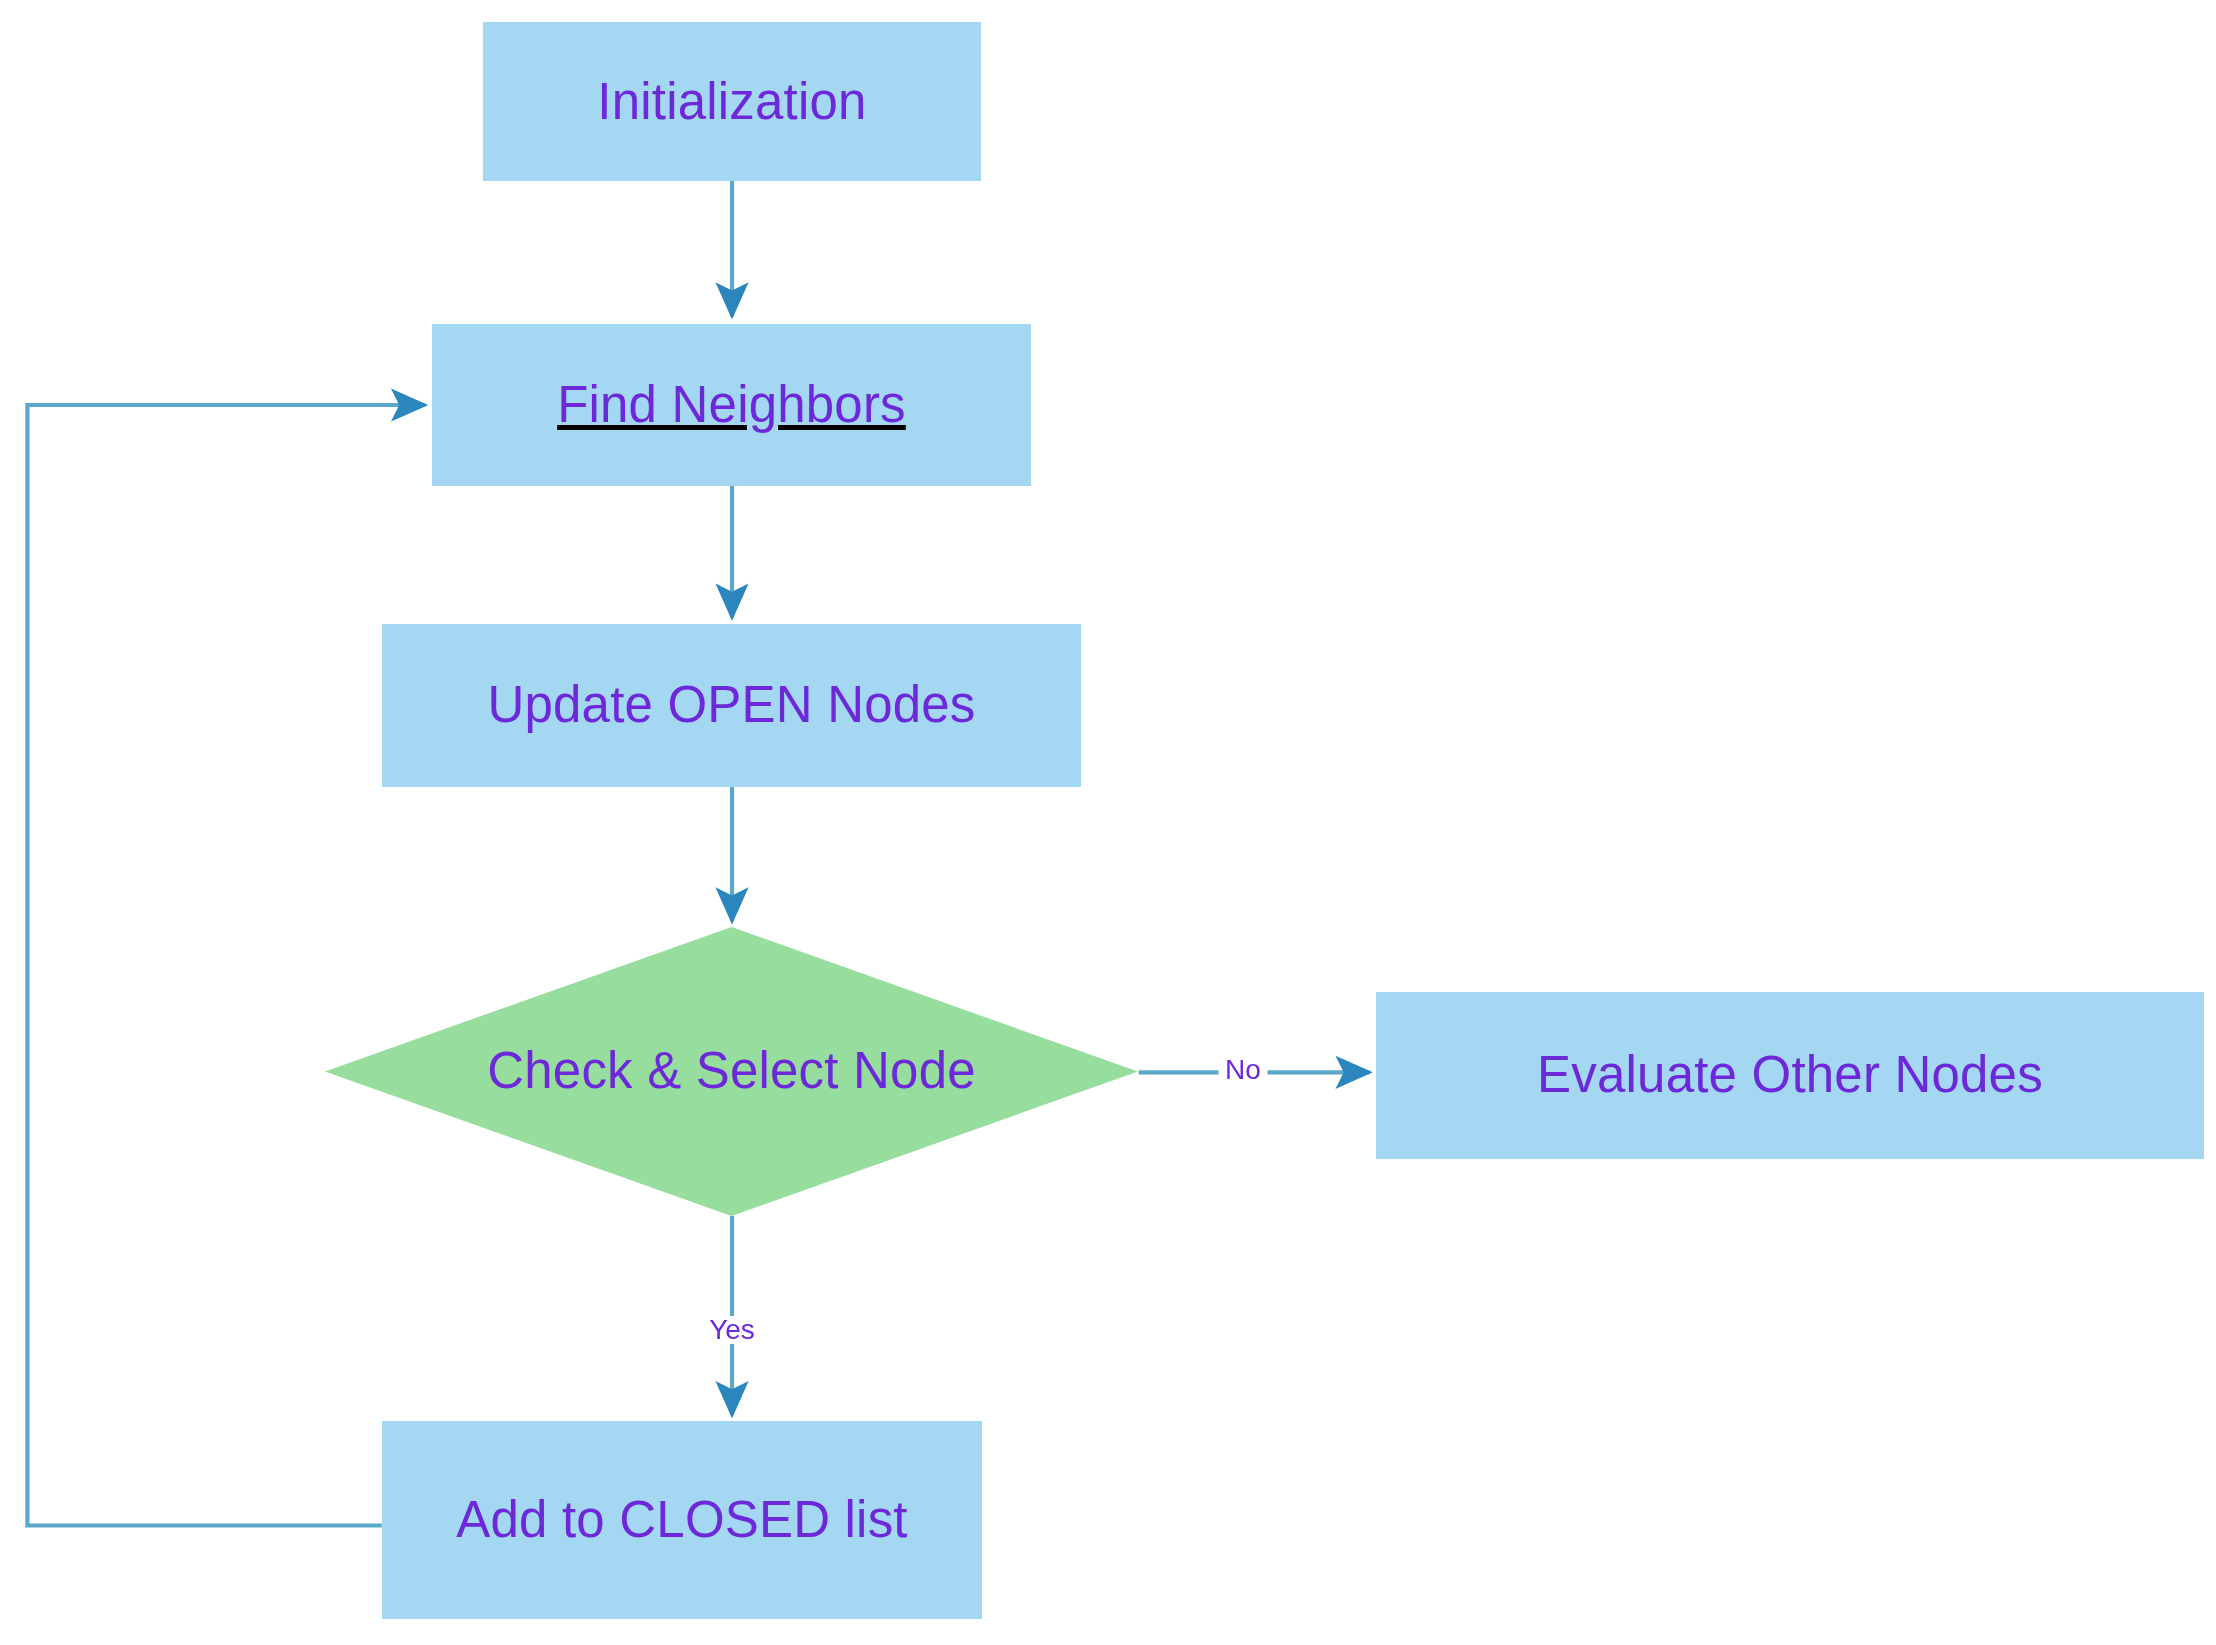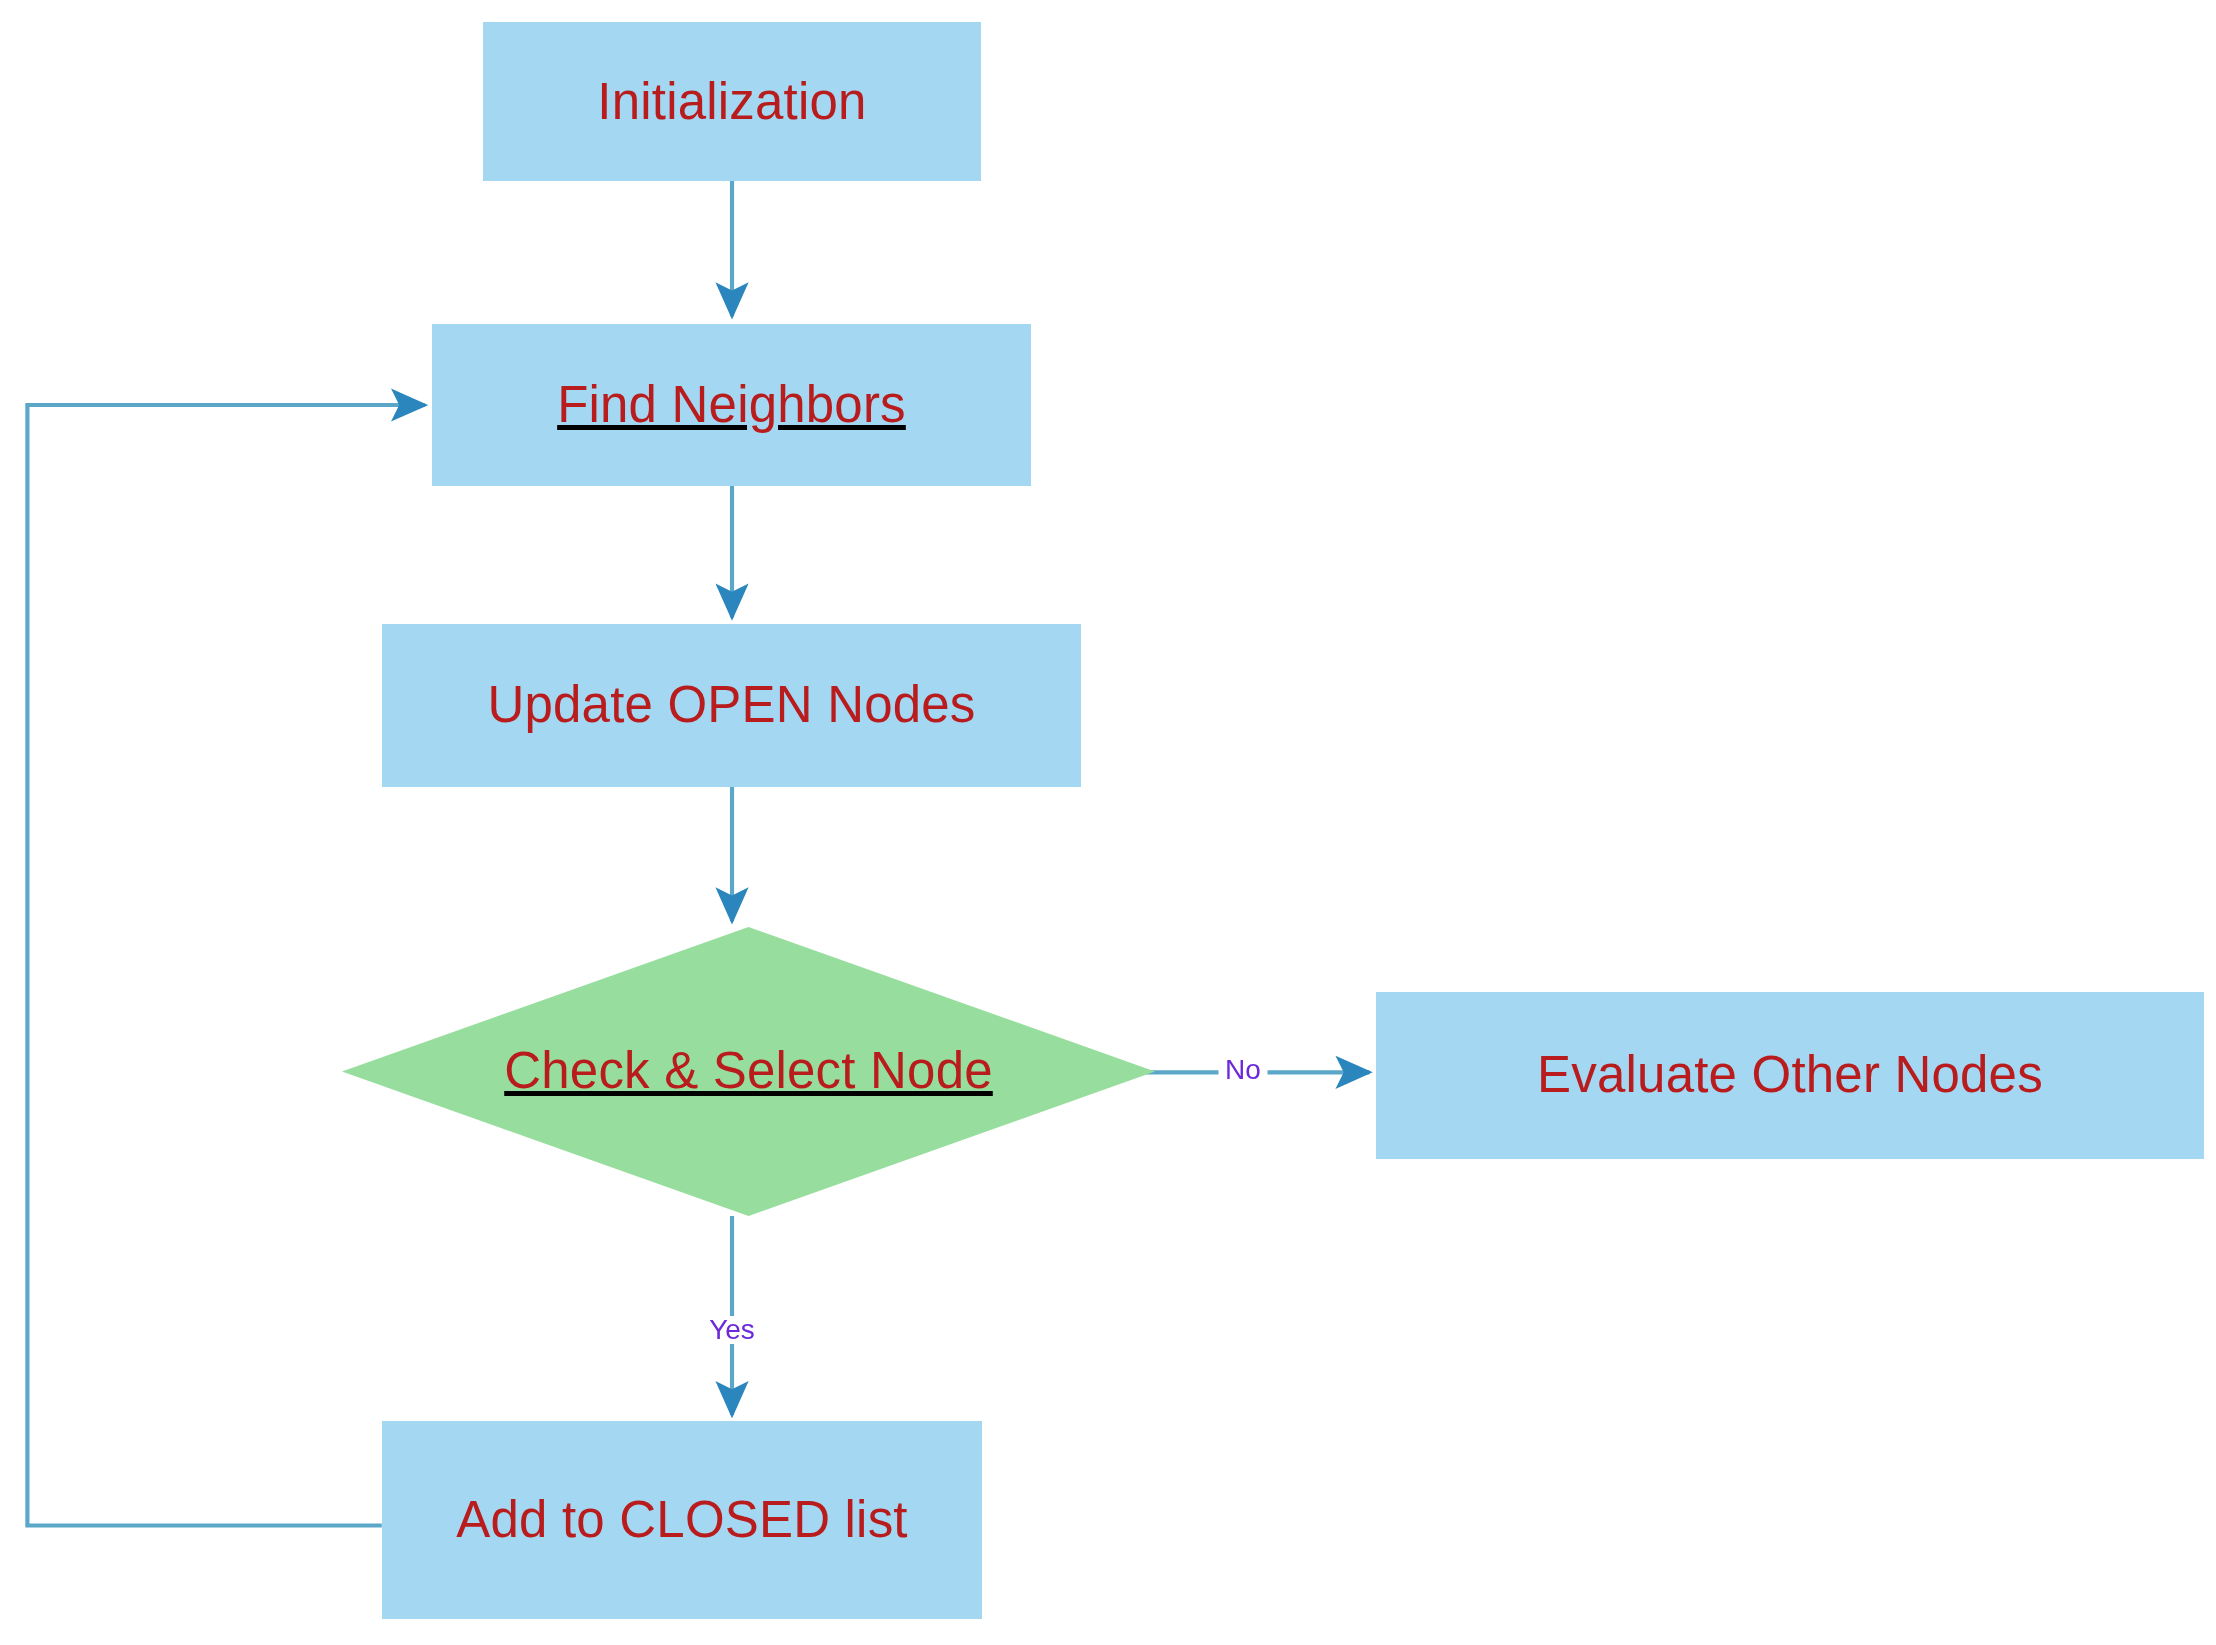--- a/index.html
+++ b/index.html
@@ -29,21 +29,21 @@
     display: flex;
     align-items: center;
     justify-content: center;
     box-sizing: border-box;
     text-align: center;
   }
   .node.process {
     background: #a3d7f2;
   }
   .node-label {
-    color: #b91c1c;
+    color: #6d28d9;
     font-weight: 400;
     letter-spacing: 0.2px;
     line-height: 1.1;
     white-space: nowrap;
     text-align: right;
   }
   .node.process .node-label {
     font-size: 51px;
   }
   .node.decision {
@@ -102,21 +102,21 @@
   </div>
 
   <div class="node process" style="left:432px; top:324px; width:599px; height:162px;text-decoration:underline;">
     <span class="node-label">Find Neighbors</span>
   </div>
 
   <div class="node process" style="left:382px; top:624px; width:699px; height:163px;">
     <span class="node-label">Update OPEN Nodes</span>
   </div>
 
-  <div class="node decision" style="left:342px; top:927px; width:813px; height:289px;text-decoration:underline;">
+  <div class="node decision" style="left:325px; top:927px; width:813px; height:289px;">
     <span class="diamond-shape"></span>
     <span class="node-label">Check &amp; Select Node</span>
   </div>
 
   <div class="node process" style="left:1376px; top:992px; width:828px; height:167px;">
     <span class="node-label">Evaluate Other Nodes</span>
   </div>
 
   <div class="node process" style="left:382px; top:1421px; width:600px; height:198px;">
     <span class="node-label">Add to CLOSED list</span>

